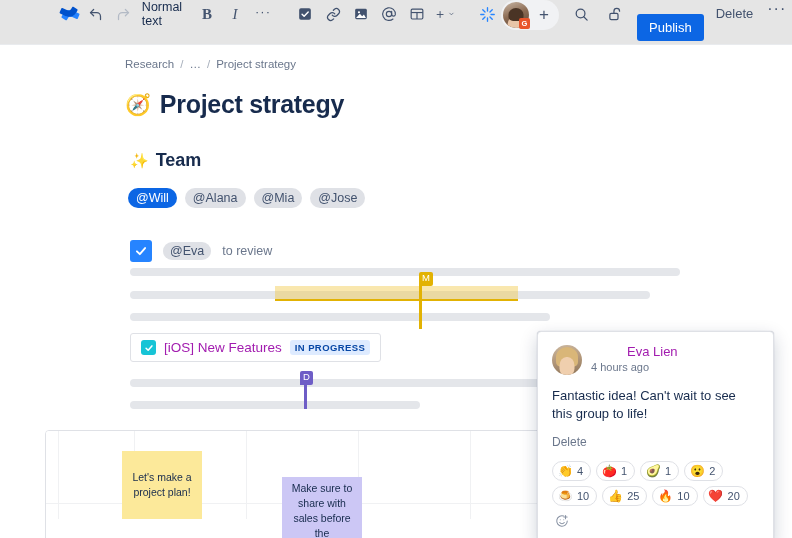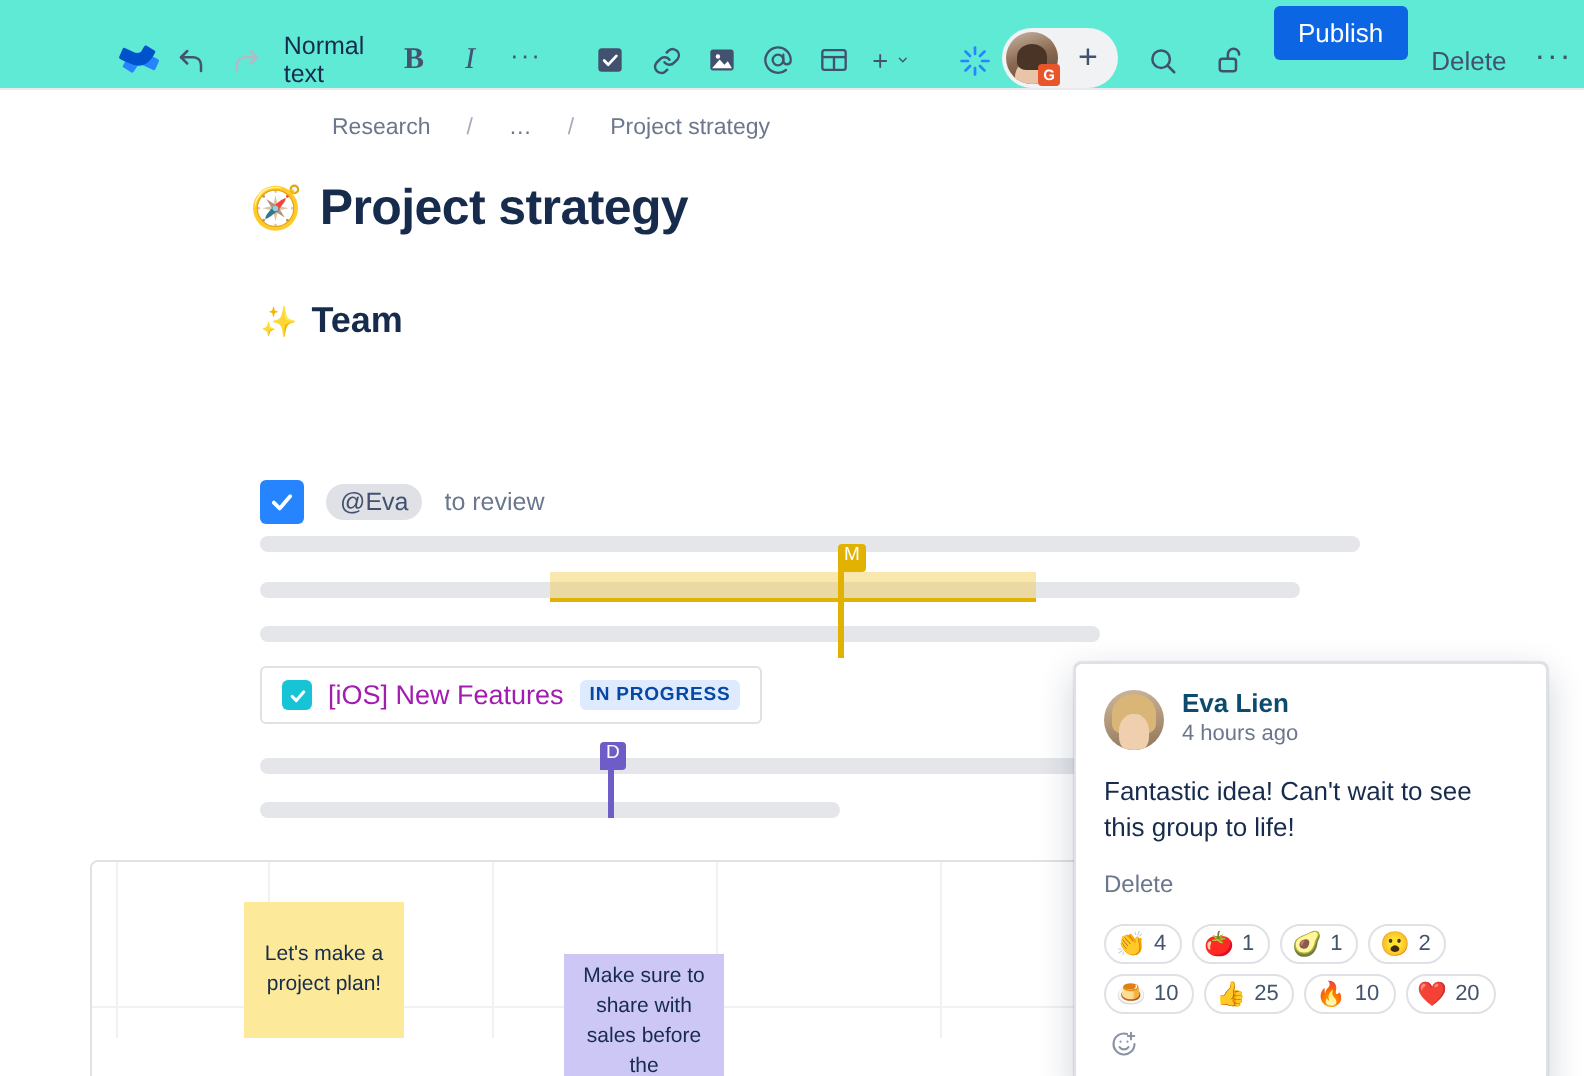--- a/index.html
+++ b/index.html
@@ -9,23 +9,23 @@
     background: #ffffff;
     color: #172b4d;
     overflow: hidden;
   }
   .app { position: relative; width: 792px; height: 538px; overflow: hidden; }
 
   
   .toolbar {
     position: absolute; top: 0; left: 0;
     width: 792px; height: 45px;
-    background: #5eead4;
+    background: #e5e5e5;
     border-bottom: 1px solid #e9ebee;
-    display: flex; align-items: flex-end; padding-left: 47px;
+    display: flex; align-items: flex-start; padding-left: 47px;
   }
   .tb-logo { margin-left: 12px; width: 28px; height: 28px; display:flex; align-items:center; justify-content:center; }
   .tb-btn {
     height: 28px; min-width: 28px;
     display: flex; align-items: center; justify-content: center;
     border-radius: 3px; color: #44546f; cursor: pointer;
     font-size: 13px; padding: 0 4px;
   }
   .tb-sep { width: 1px; height: 22px; background: #dfe1e6; margin: 0 7px; }
   .tb-style { font-size: 12.5px; color: #172b4d; padding: 0 7px; display:flex; align-items:center; gap:6px; }
@@ -74,21 +74,21 @@
   }
   .close-btn { font-size: 13px; color: #42526e; padding: 6px 8px; cursor: pointer; border-radius:3px; }
   .more-btn { font-size: 16px; color: #42526e; padding: 0 10px 6px 6px; cursor: pointer; letter-spacing:1px;}
 
   
   .content { position: absolute; top: 45px; left: 0; width: 792px; height: 493px; }
 
   .breadcrumb {
     position: absolute; left: 125px; top: 13px;
     font-size: 11.5px; color: #6b778c;
-    display: flex; align-items: center; gap: 18px; margin-left: 41px;
+    display: flex; align-items: center; gap: 6px;
   }
   .breadcrumb .crumb { cursor: pointer; }
   .breadcrumb .sep { color: #a5adba; }
 
   .page-title {
     position: absolute; left: 125px; top: 45px;
     display: flex; align-items: center; gap: 9px;
     font-size: 25px; font-weight: 700; color: #172b4d;
     letter-spacing: -0.3px;
   }
@@ -176,21 +176,21 @@
     transform:translateX(-50%);
     width:22px;height:20px;border-radius:50% 50% 25% 25%;
     background:#d9b678;
   }
   .cmt-avatar::after{
     content:""; position:absolute; left:50%; top:40%;
     transform:translateX(-50%);
     width:15px;height:19px;border-radius:46% 46% 40% 40%;
     background:#f0cfae; z-index:2;
   }
-  .cmt-name { font-size: 13px; font-weight: 700; color: #0c4a6e; line-height: 1.25; }
+  .cmt-name { font-size: 13px; font-weight: 400; color: #a21caf; line-height: 1.25; margin-left: 36px; }
   .cmt-time { font-size: 11px; color: #6b778c; line-height: 1.4; }
   .cmt-body { font-size: 13px; color: #172b4d; line-height: 1.45; margin-top: 11px; }
   .cmt-action { font-size: 12px; color: #6b778c; margin-top: 11px; cursor: pointer; display:inline-block; }
   .reactions { display: flex; flex-wrap: wrap; gap: 5px; margin-top: 11px; align-items:center; }
   .reaction {
     display: inline-flex; align-items: center; gap: 4px;
     border: 1px solid #dfe1e6; border-radius: 12px;
     padding: 1px 7px 1px 5px; background: #fff; cursor: pointer;
     font-size: 11px; color: #44546f; height: 20px;
   }
@@ -367,20 +367,26 @@
     <div class="page-title">
       <span class="title-emoji">🧭</span>
       <span>Project strategy</span>
     </div>
 
     <div class="section-head">
       <span class="section-emoji">✨</span>
       <span>Team</span>
     </div>
 
+    <div class="mention-row">
+      <span class="mention active">@Will</span>
+      <span class="mention">@Alana</span>
+      <span class="mention">@Mia</span>
+      <span class="mention">@Jose</span>
+    </div>
 
     <div class="task-row">
       <span class="checkbox-big">
         <svg width="14" height="14" viewBox="0 0 24 24" fill="none" stroke="#fff" stroke-width="3.2" stroke-linecap="round" stroke-linejoin="round">
             <polyline points="5 12.5 10 17.5 19 7"></polyline>
           </svg>
       </span>
       <span class="task-mention">@Eva</span>
       <span class="task-text">to review</span>
     </div>

